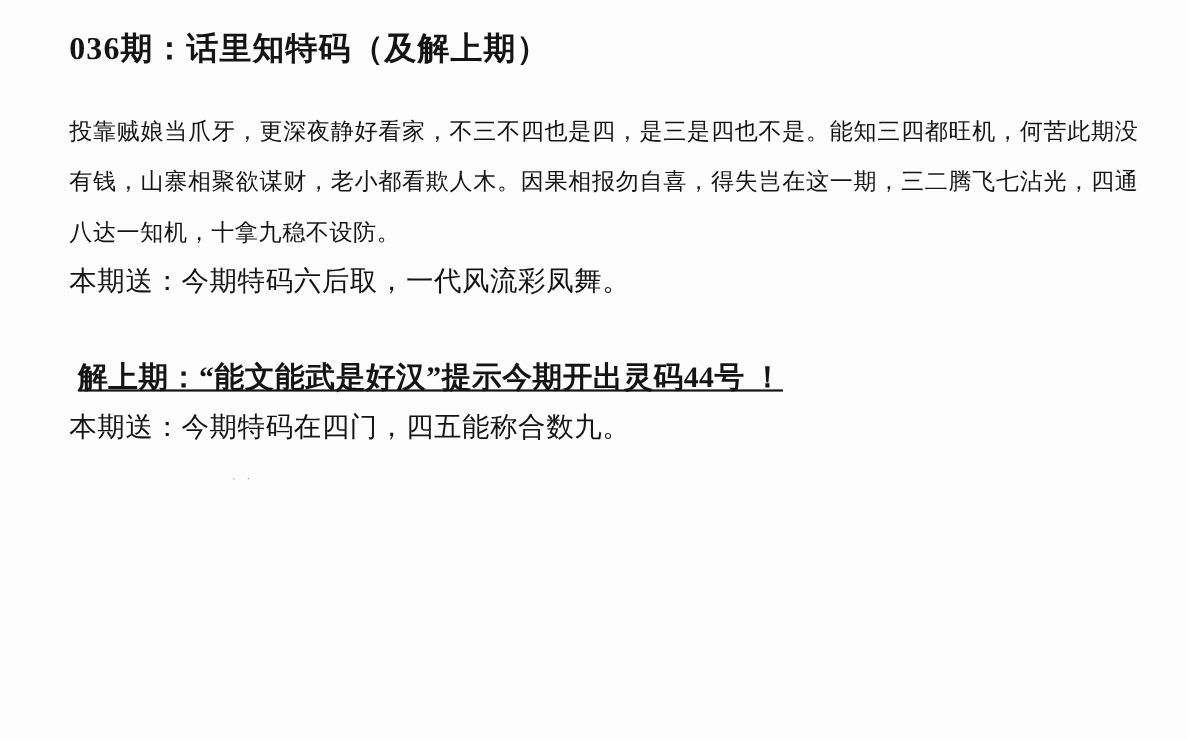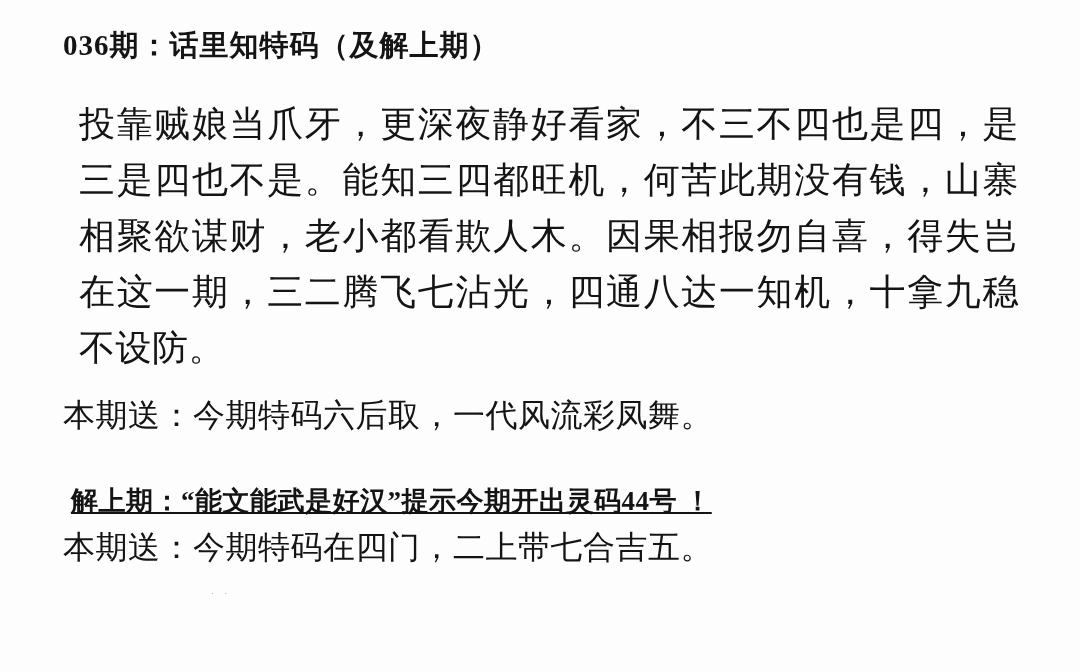--- a/index.html
+++ b/index.html
@@ -21,30 +21,30 @@
     -webkit-font-smoothing: antialiased;
   }
   .doc-title {
     font-size: 29px;
     font-weight: 600;
     line-height: 38px;
     margin: 0 0 32px 0;
     letter-spacing: 1px;
   }
   .riddle-para {
-    font-size: 36px;
-    line-height: 56px;
-    margin: 16px;
+    font-size: 21px;
+    line-height: 46px;
+    margin: 0;
     text-align: justify;
     text-align-last: left;
     letter-spacing: 0.5px;
     font-weight: 500;
   }
   .gift-line {
-    font-size: 32px;
+    font-size: 25px;
     line-height: 46px;
     margin: 0;
     letter-spacing: 0.5px;
     font-weight: 500;
   }
   .prev-solution {
     font-size: 27px;
     line-height: 46px;
     margin: 40px 0 0 8px;
     letter-spacing: 0.5px;
@@ -69,17 +69,17 @@
 
   <h1 class="doc-title">036期：话里知特码（及解上期）</h1>
 
   <p class="riddle-para">投靠贼娘当爪牙，更深夜静好看家，不三不四也是四，是三是四也不是。能知三四都旺机，何苦此期没有钱，山寨相聚欲谋财，老小都看欺人木。因果相报勿自喜，得失岂在这一期，三二腾飞七沾光，四通八达一知机，十拿九稳不设防。</p>
 
   <p class="gift-line">本期送：今期特码六后取，一代风流彩凤舞。</p>
 
   <p class="prev-solution">解上期：“能文能武是好汉”提示今期开出灵码44号 ！</p>
 
 
-  <p class="gift-line">本期送：今期特码在四门，二上带七合吉五。</p>
+  <p class="gift-line">本期送：今期特码在四门，四五能称合数九。</p>
 
   <div class="stray-marks">· ·</div>
 
 </div>
 
 </body></html>

